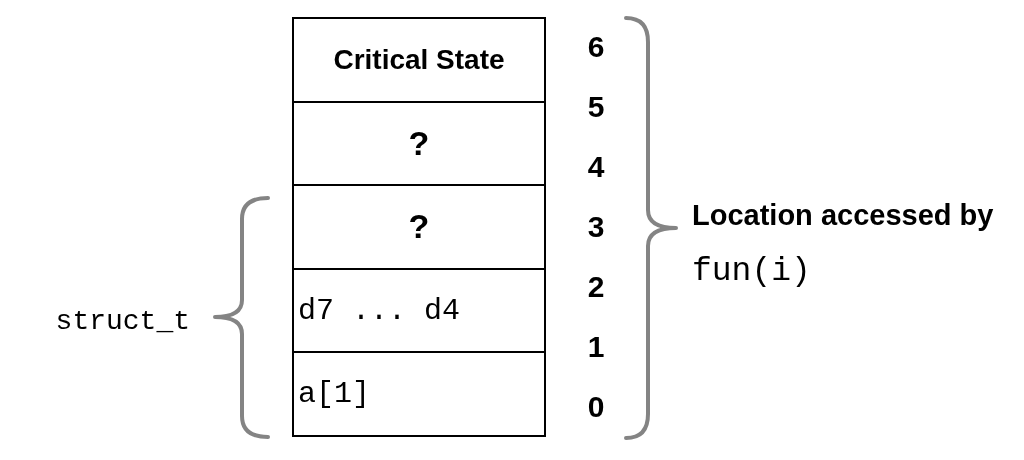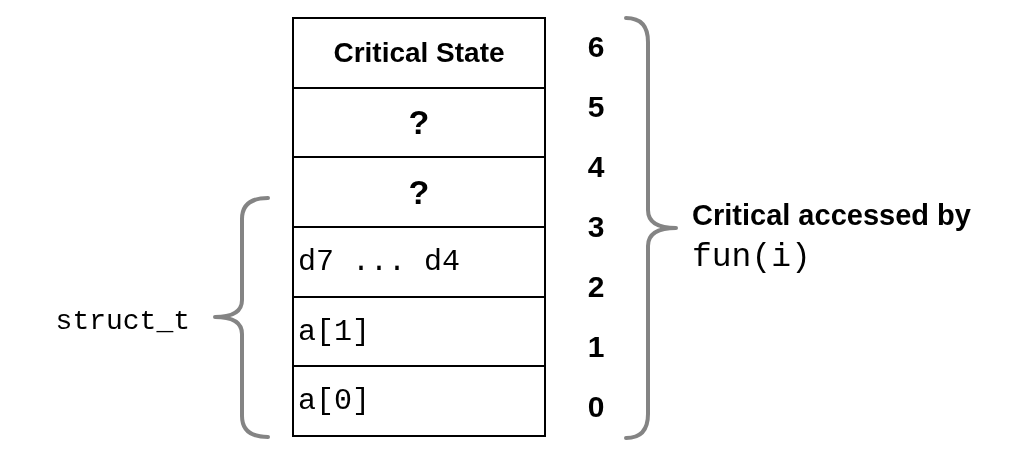--- a/index.html
+++ b/index.html
@@ -119,21 +119,21 @@
     font-family: "Liberation Sans", sans-serif;
     font-weight: bold;
     font-size: 29px;
     line-height: 42px;
     white-space: nowrap;
   }
   .right-label .line2 {
     font-family: "Liberation Mono", monospace;
     font-size: 33px;
     line-height: 44px;
-    margin-top: 0;
+    margin-top: 14px;
     white-space: pre;
   }
 </style>
 </head>
 <body style="background: rgb(255, 255, 255); color: rgb(0, 0, 0);">
 
 <div class="diagram">
 
   <div class="mem-table" id="memTable">
       <div class="mem-row label">
@@ -144,23 +144,20 @@
       </div>
       <div class="mem-row unknown">
         <span>?</span>
       </div>
       <div class="mem-row code">
         <span>d7 ... d4</span>
       </div>
       <div class="mem-row code">
         <span>a[1]</span>
       </div>
-      <div class="mem-row code">
-        <span>a[0]</span>
-      </div>
     </div>
 
   <div class="index-col" id="indexCol">
       <div class="idx">6</div>
       <div class="idx">5</div>
       <div class="idx">4</div>
       <div class="idx">3</div>
       <div class="idx">2</div>
       <div class="idx">1</div>
       <div class="idx">0</div>
@@ -170,17 +167,17 @@
     <path d="M58 6 Q32 6 32 27 L32 108 Q32 125 5 125 Q32 125 32 142 L32 224 Q32 245 58 245" stroke="#848484"></path>
   </svg>
 
   <div class="struct-label">struct_t</div>
 
   <svg id="right-brace" class="brace-svg" width="64" height="436" viewBox="0 0 64 436">
     <path d="M6 6 Q28 6 28 30 L28 198 Q28 216 56 216 Q28 216 28 234 L28 402 Q28 426 6 426" stroke="#848484"></path>
   </svg>
 
   <div class="right-label">
-    <div class="line1">Critical accessed by</div>
+    <div class="line1">Location accessed by</div>
     <div class="line2">fun(i)</div>
   </div>
 
 </div>
 
 </body></html>

